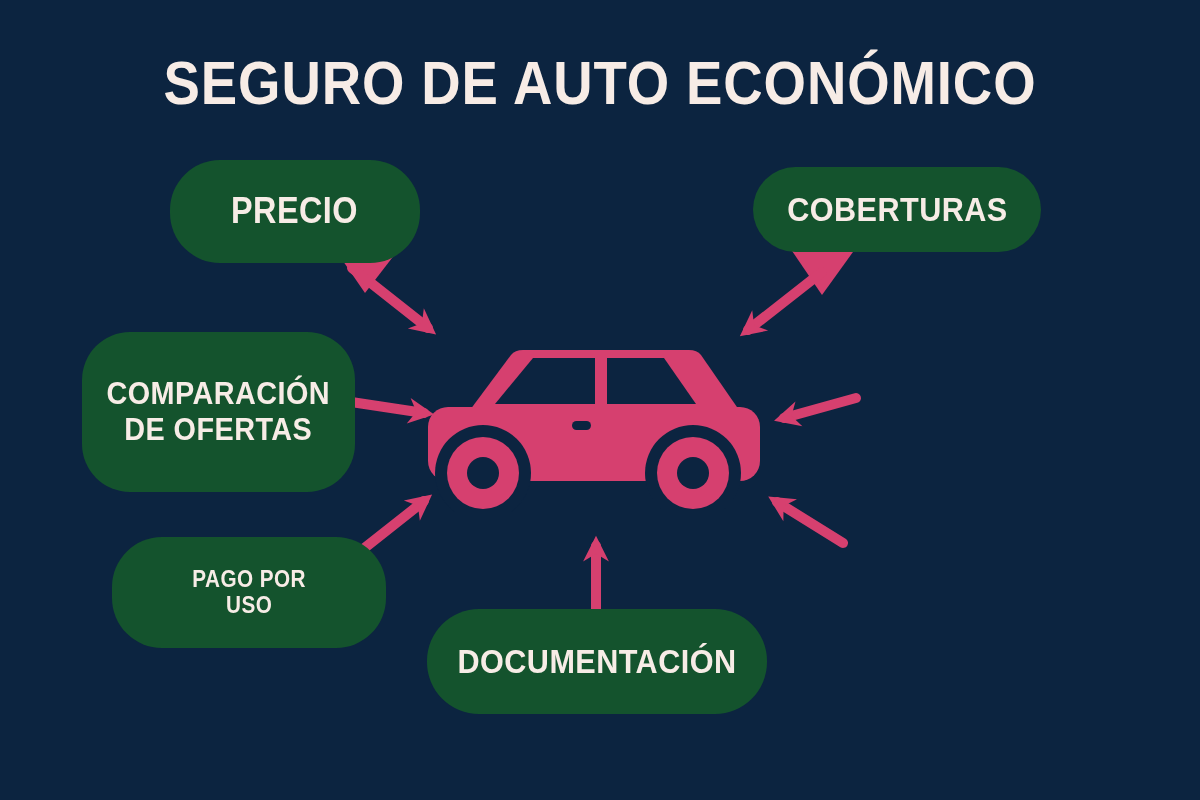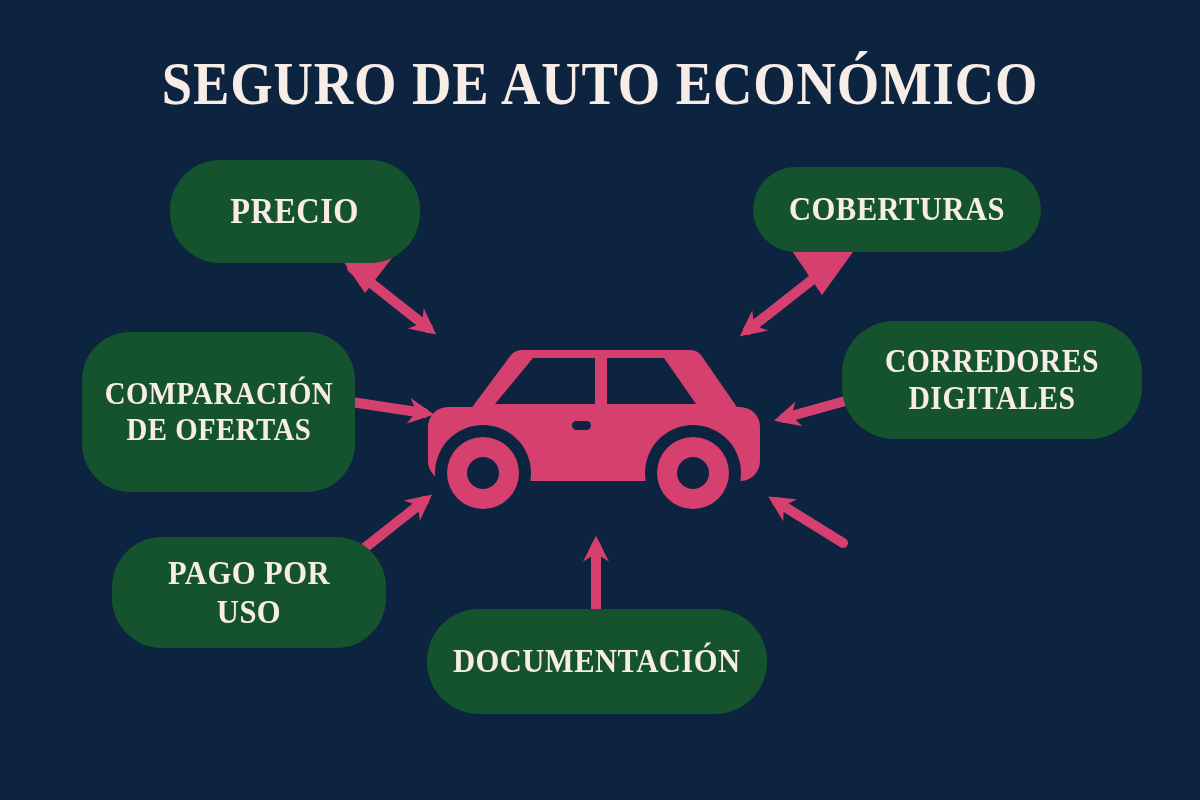--- a/index.html
+++ b/index.html
@@ -1,21 +1,21 @@
 <!DOCTYPE html>
 <html><head>
 <meta charset="utf-8">
 <style>
   html,body{margin:0;padding:0;}
   .canvas{
     position:relative;
     width:1200px;height:800px;
     background:#0c2440;
     overflow:hidden;
-    font-family:Liberation Serif, serif;
+    font-family:Liberation Sans, sans-serif;
   }
   .title{
     position:absolute;
     top:52px;left:0;width:1200px;
     text-align:center;
     color:#f7ece6;
     font-size:62px;
     font-weight:700;
     letter-spacing:1px;
     line-height:1;
@@ -35,21 +35,21 @@
   .bubble .label{
     transform:scaleX(0.9);
     line-height:1.12;
     letter-spacing:0.5px;
     white-space:nowrap;
   }
   .b-precio        {left:170px; top:160px; width:250px; height:103px; border-radius:50px; font-size:36px;}
   .b-coberturas    {left:753px; top:167px; width:288px; height:85px;  border-radius:48px; font-size:34px;}
   .b-comparacion   {left:82px;  top:332px; width:273px; height:160px; border-radius:48px; font-size:32px;}
   .b-corredores    {left:842px; top:321px; width:300px; height:118px; border-radius:52px; font-size:33px;}
-  .b-pago          {left:112px; top:537px; width:274px; height:111px; border-radius:50px; font-size:34px;}
+  .b-pago          {left:112px; top:537px; width:274px; height:111px; border-radius:50px; font-size:23px;}
   .b-documentacion {left:427px; top:609px; width:340px; height:105px; border-radius:52px; font-size:34px;}
   .b-cancelaciones {left:836px; top:510px; width:290px; height:107px; border-radius:53px; font-size:32px;}
   .overlay{
     position:absolute;inset:0;
     width:1200px;height:800px;
     pointer-events:none;
   }
   .car{
     position:absolute;
     left:427px;top:346px;
@@ -112,26 +112,20 @@
     <div class="label">COBERTURAS</div>
   </div>
 
   <div class="bubble b-comparacion">
     <div class="label">
       <div>COMPARACIÓN</div>
       <div>DE OFERTAS</div>
     </div>
   </div>
 
-  <div class="bubble b-corredores">
-    <div class="label">
-      <div>CORREDORES</div>
-      <div>DIGITALES</div>
-    </div>
-  </div>
 
   <div class="bubble b-pago">
     <div class="label">
       <div>PAGO POR</div>
       <div>USO</div>
     </div>
   </div>
 
   <div class="bubble b-documentacion">
     <div class="label">DOCUMENTACIÓN</div>

